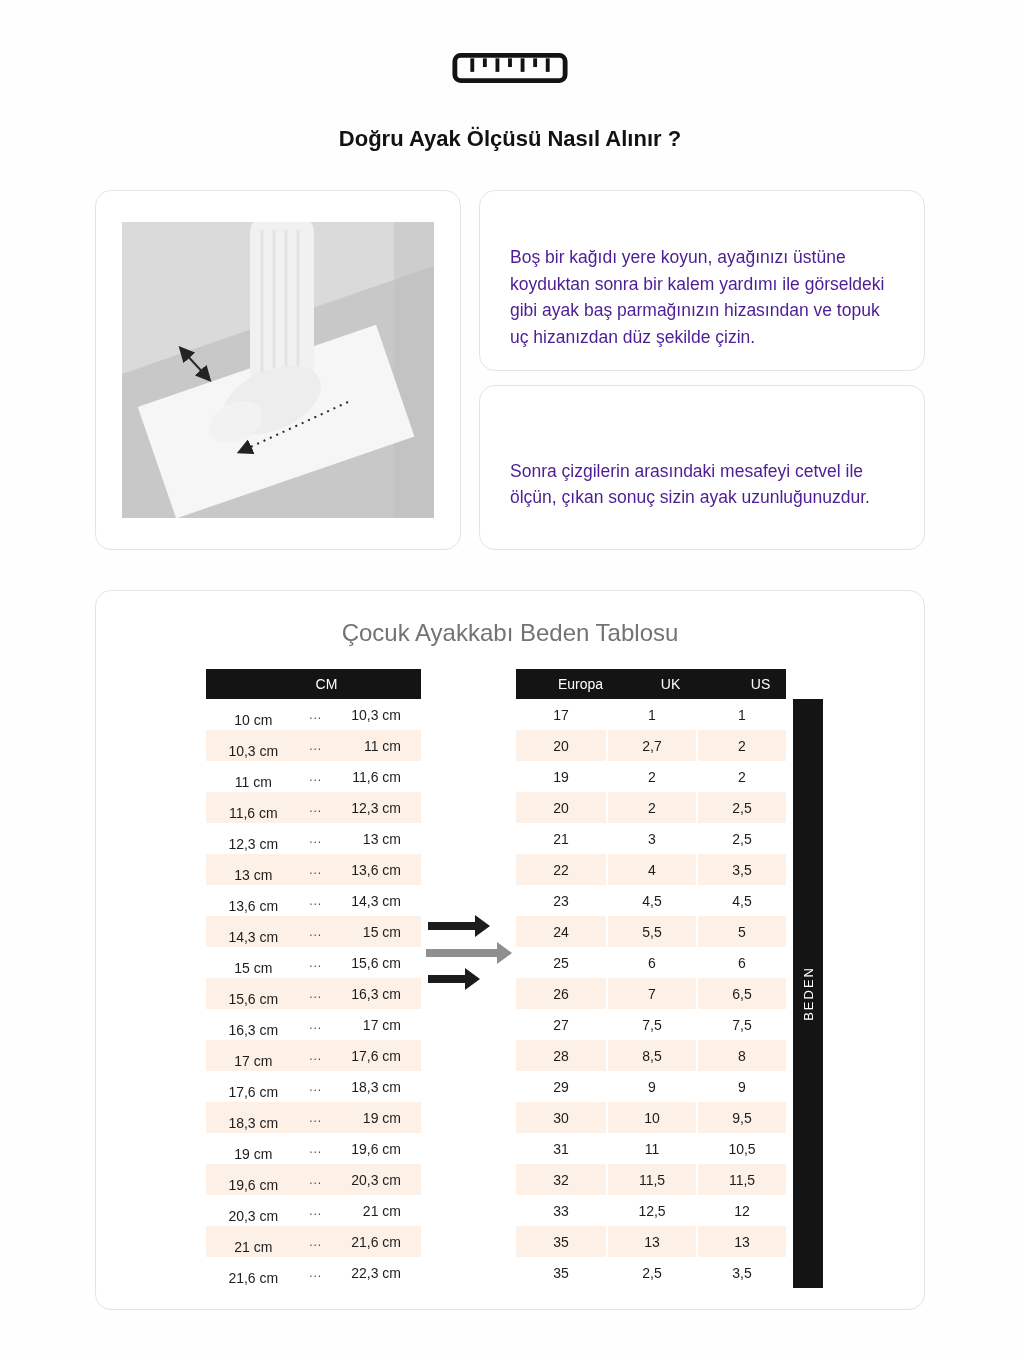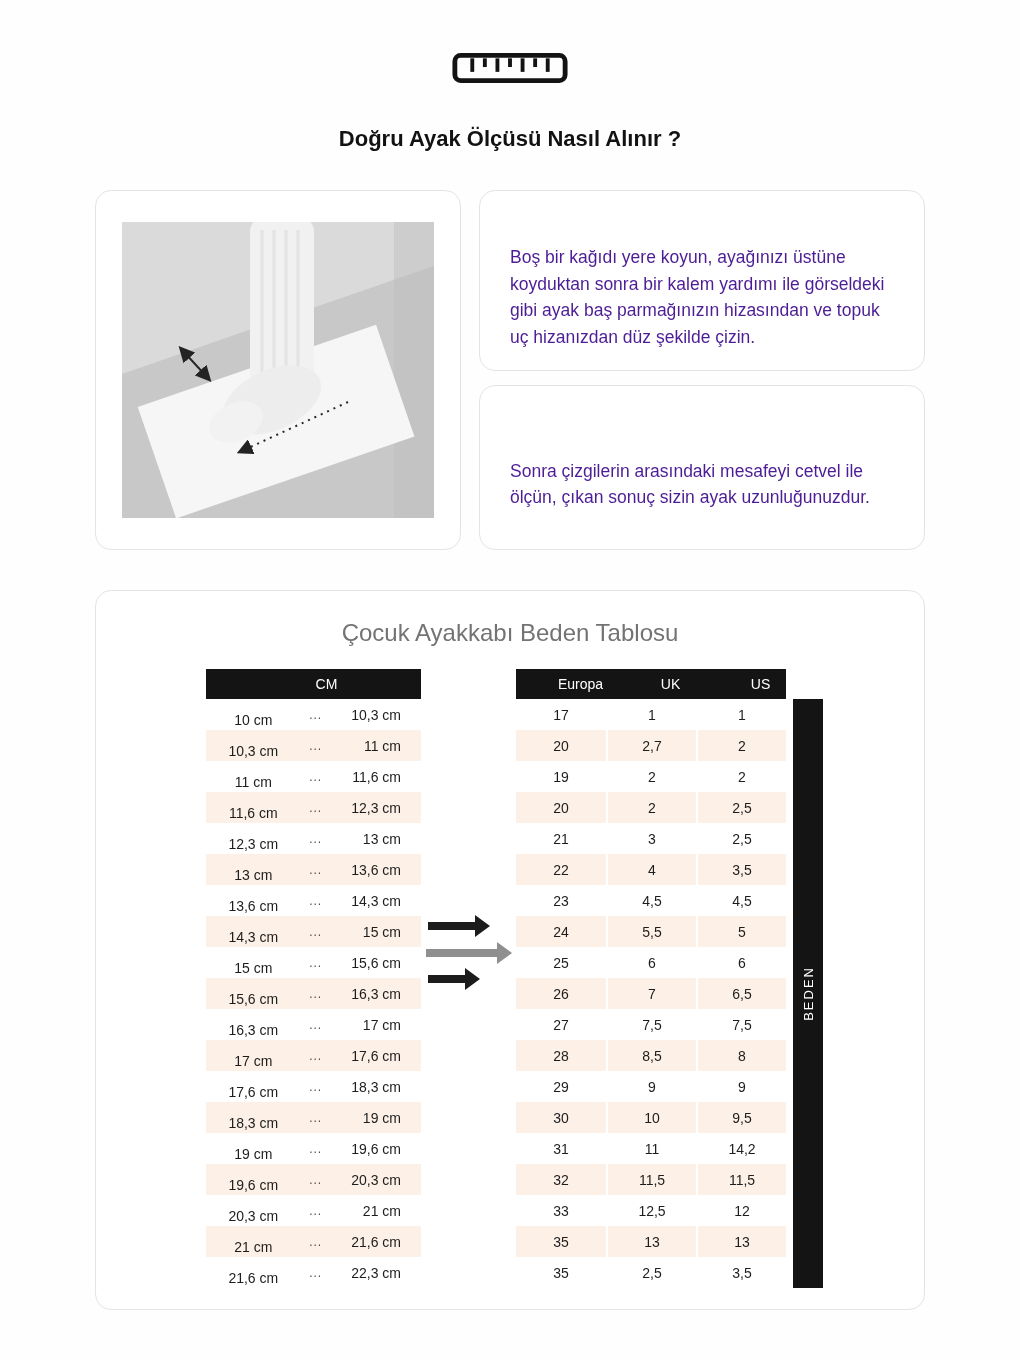--- a/index.html
+++ b/index.html
@@ -335,21 +335,21 @@
             <div class="tcell c2">9</div>
           </div>
           <div class="trow alt">
             <div class="tcell c0">30</div>
             <div class="tcell c1">10</div>
             <div class="tcell c2">9,5</div>
           </div>
           <div class="trow">
             <div class="tcell c0">31</div>
             <div class="tcell c1">11</div>
-            <div class="tcell c2">14,2</div>
+            <div class="tcell c2">10,5</div>
           </div>
           <div class="trow alt">
             <div class="tcell c0">32</div>
             <div class="tcell c1">11,5</div>
             <div class="tcell c2">11,5</div>
           </div>
           <div class="trow">
             <div class="tcell c0">33</div>
             <div class="tcell c1">12,5</div>
             <div class="tcell c2">12</div>

